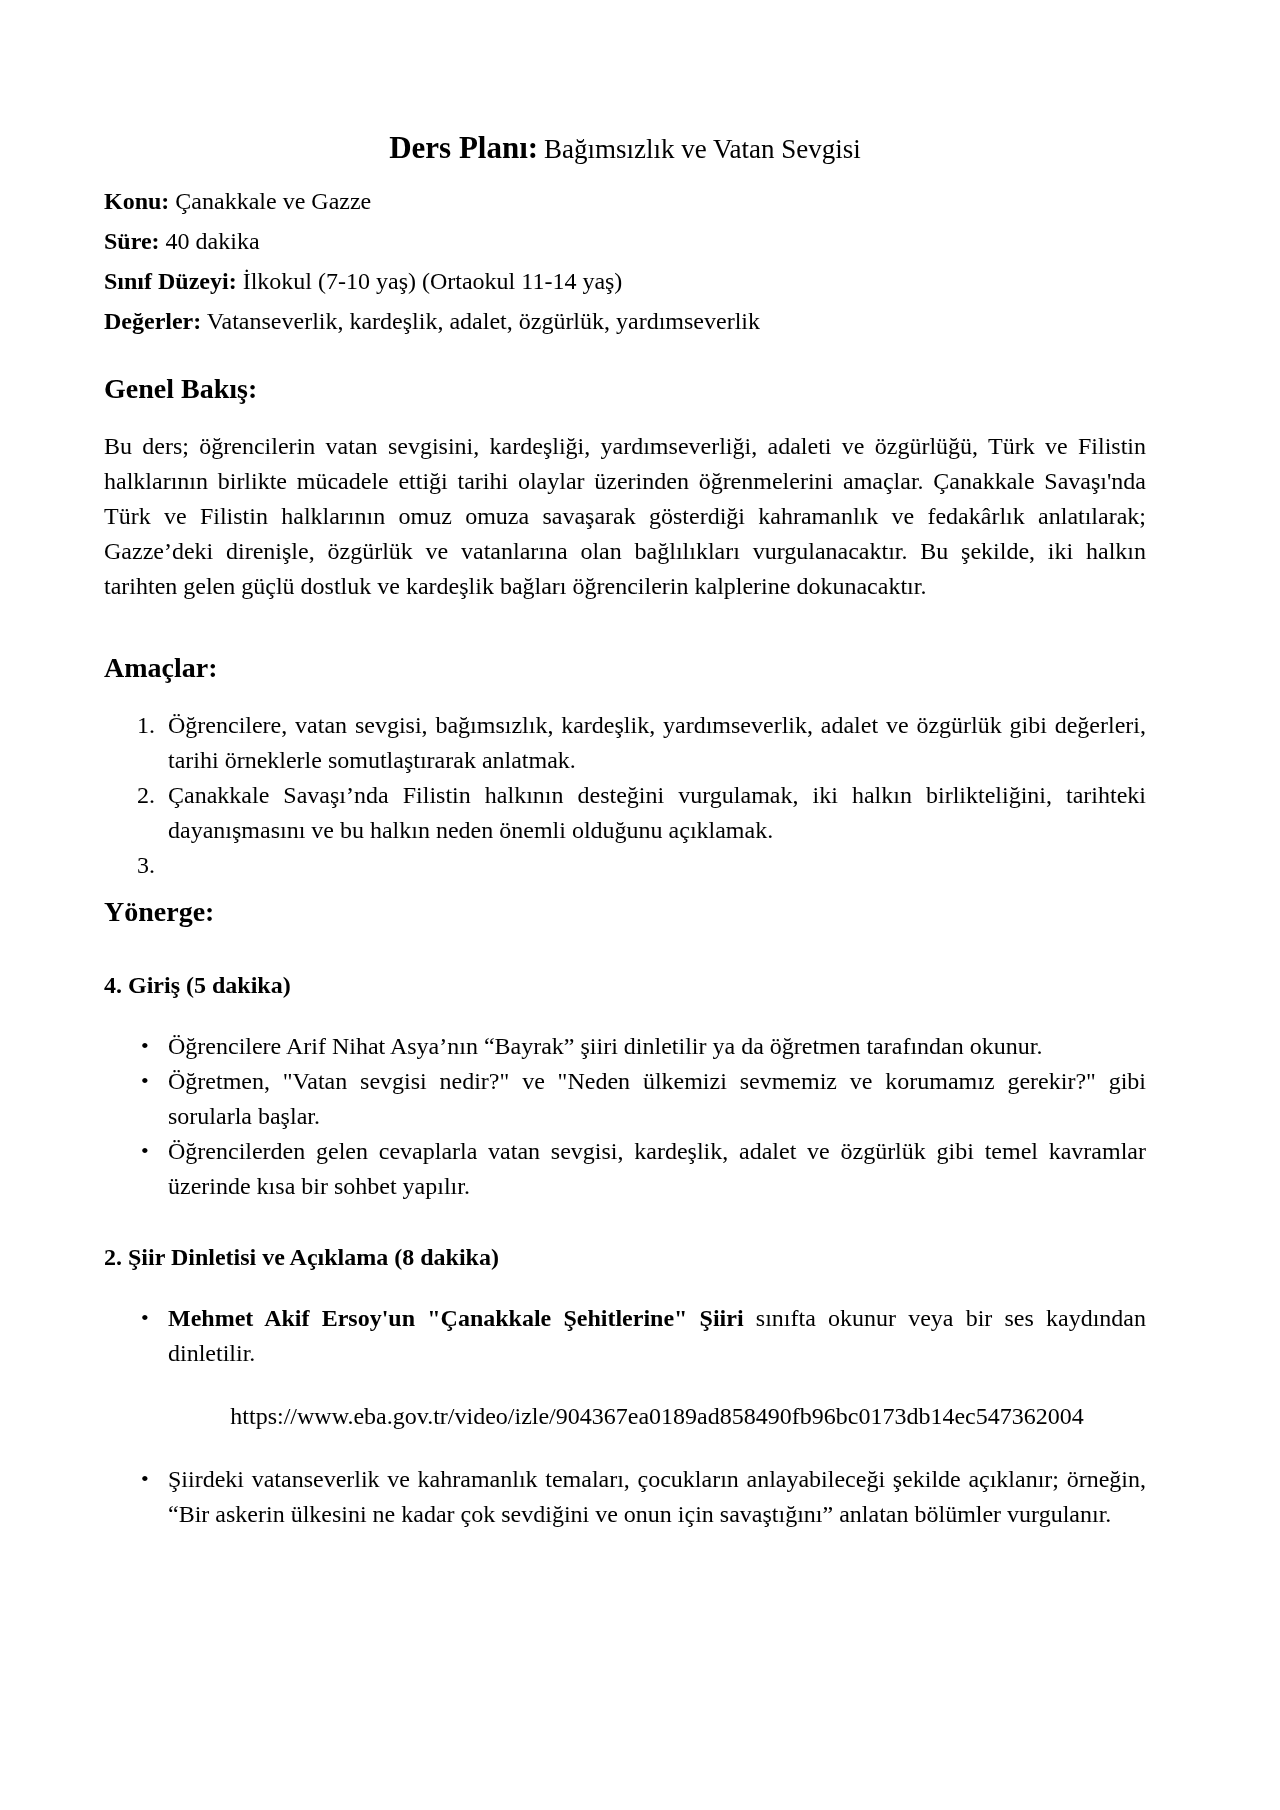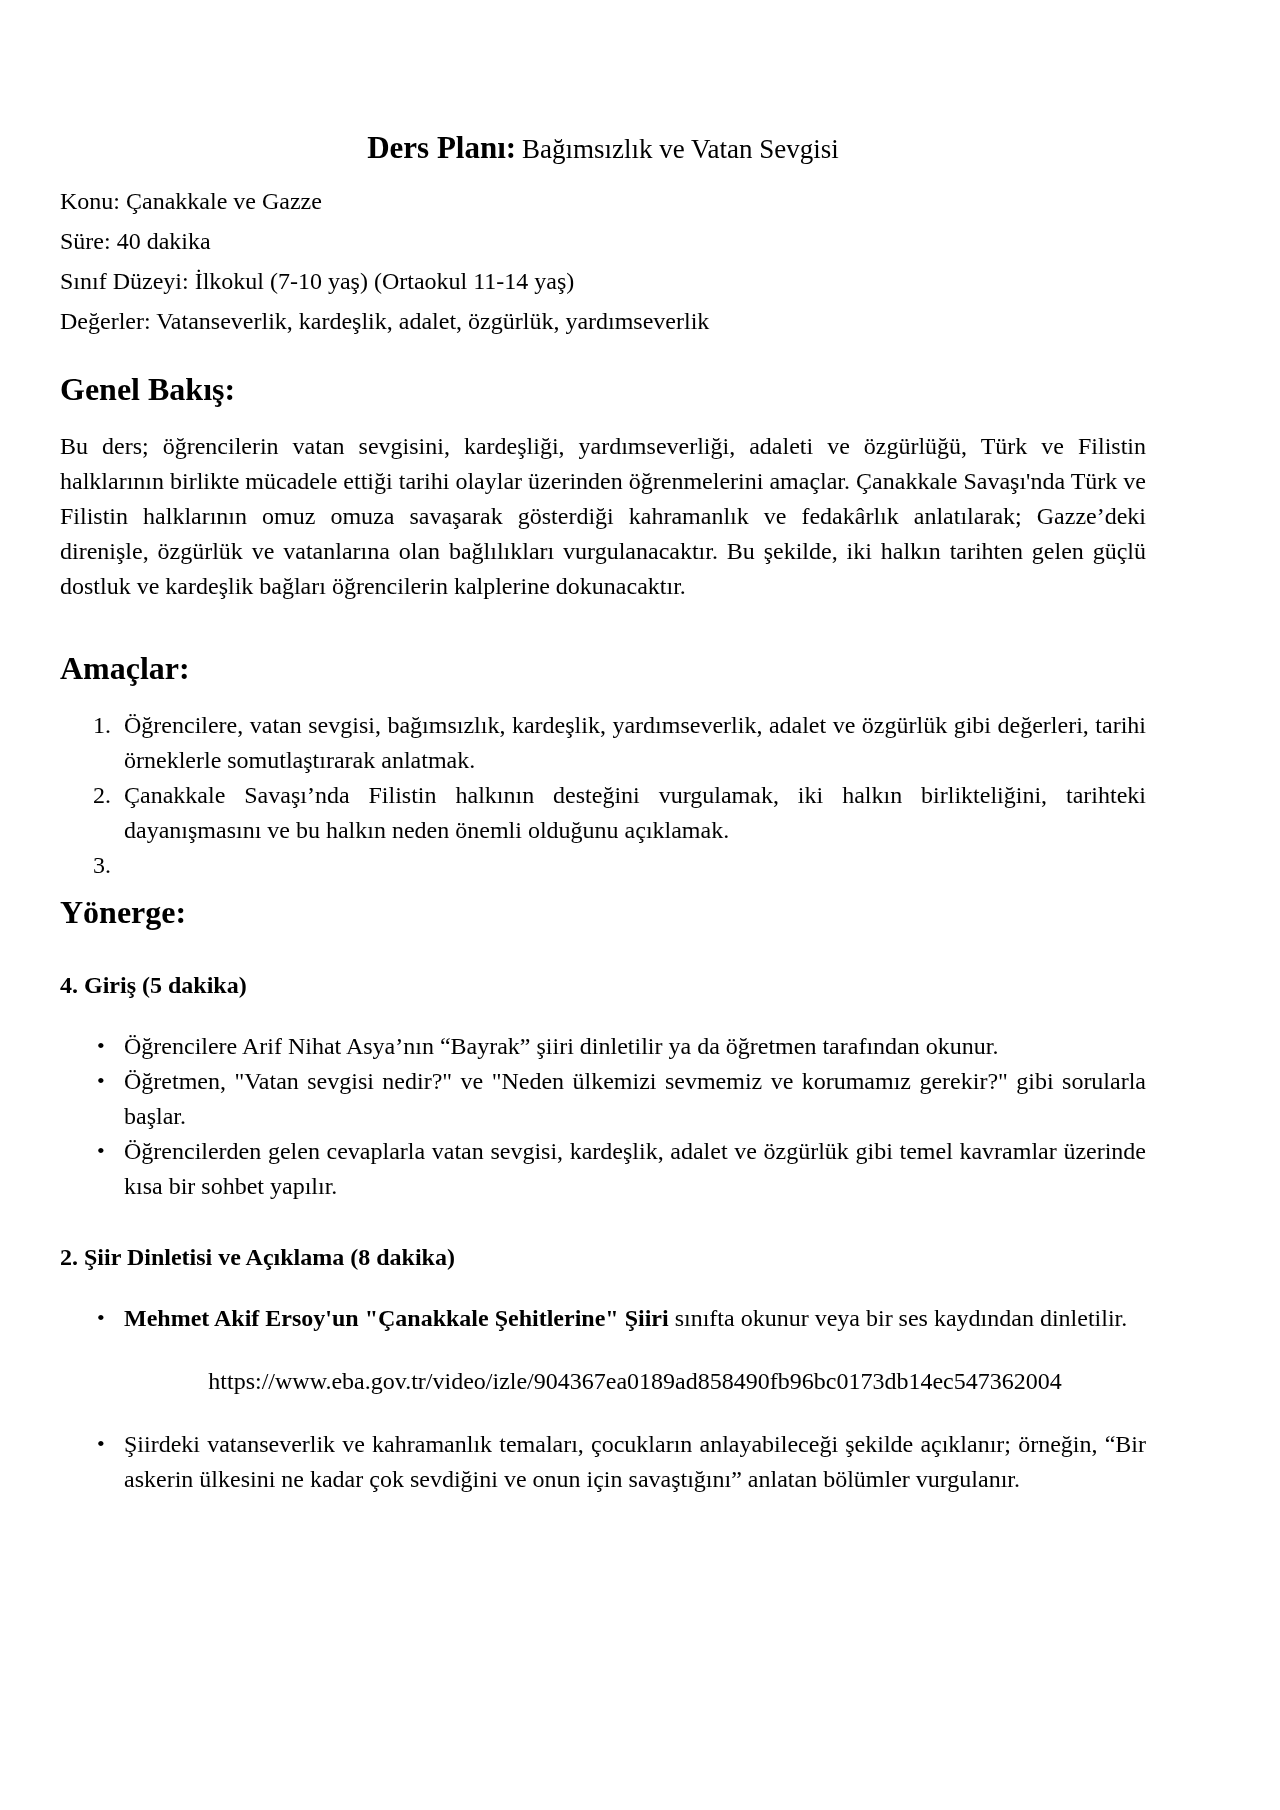--- a/index.html
+++ b/index.html
@@ -10,39 +10,39 @@
   .page {
     position: relative;
     width: 1280px;
     min-height: 1810px;
     box-sizing: border-box;
     background: #ffffff;
     color: #000000;
     font-family: "Liberation Serif", "DejaVu Serif", serif;
     font-size: 24px;
     line-height: 35px;
-    padding: 130px 134px 80px 60px;
+    padding: 130px 134px 80px 104px;
   }
   .doc-title {
     text-align: center;
     margin: 0 0 16px 0;
   }
   .doc-title .t-label {
     font-weight: bold;
     font-size: 31px;
   }
   .doc-title .t-text {
     font-size: 27px;
   }
   .meta-line {
     margin: 0 0 5px 0;
   }
-  .meta-line b { font-weight: normal; }
+  .meta-line b { font-weight: bold; }
   h2.sec-heading {
-    font-size: 32px;
+    font-size: 28px;
     line-height: 40px;
     font-weight: bold;
     margin: 44px 0 20px 0;
   }
   h2.sec-heading.first { margin-top: 30px; }
   .body-par {
     text-align: justify;
     margin: 0 0 12px 0;
   }
   ul.plain-list, ol.plain-list {

